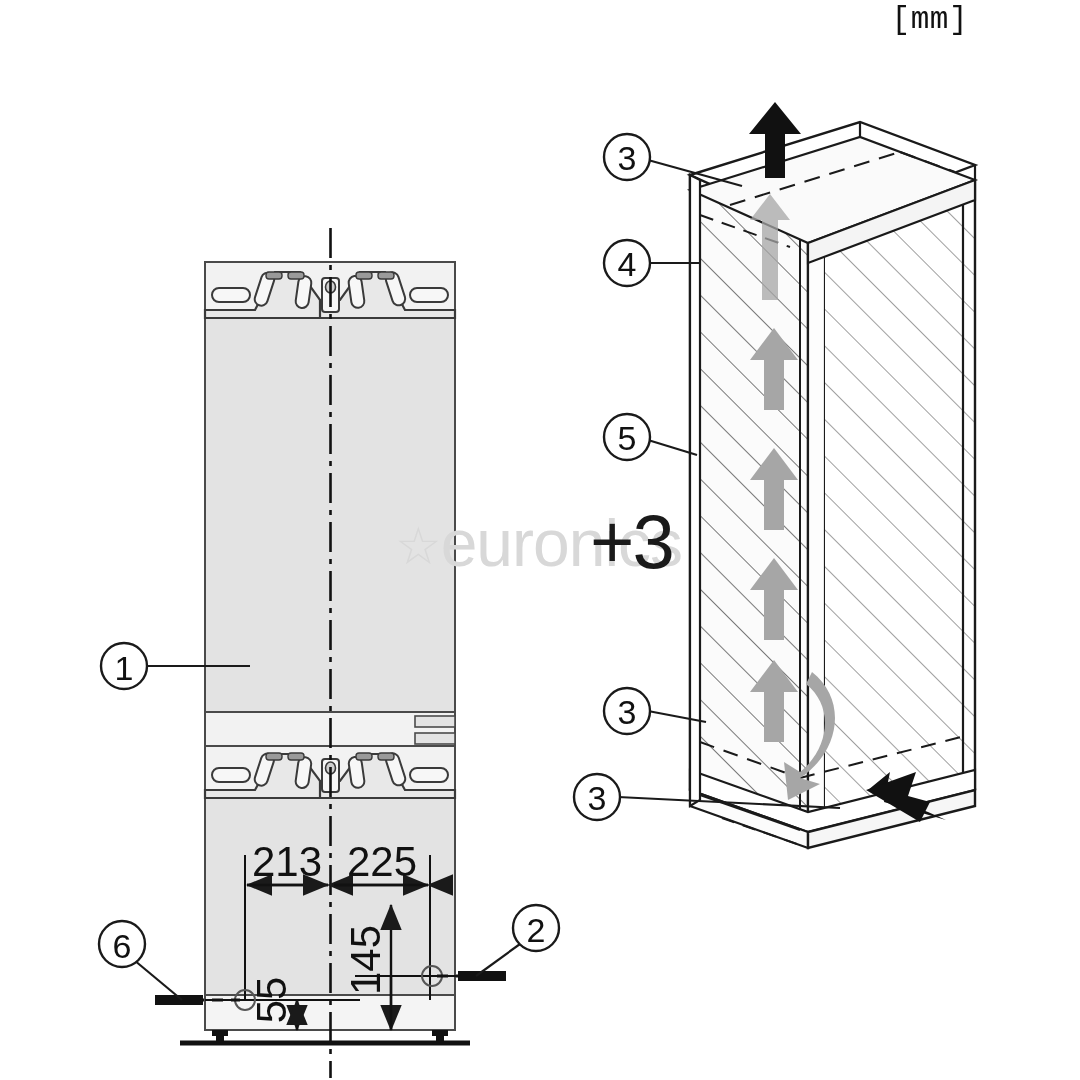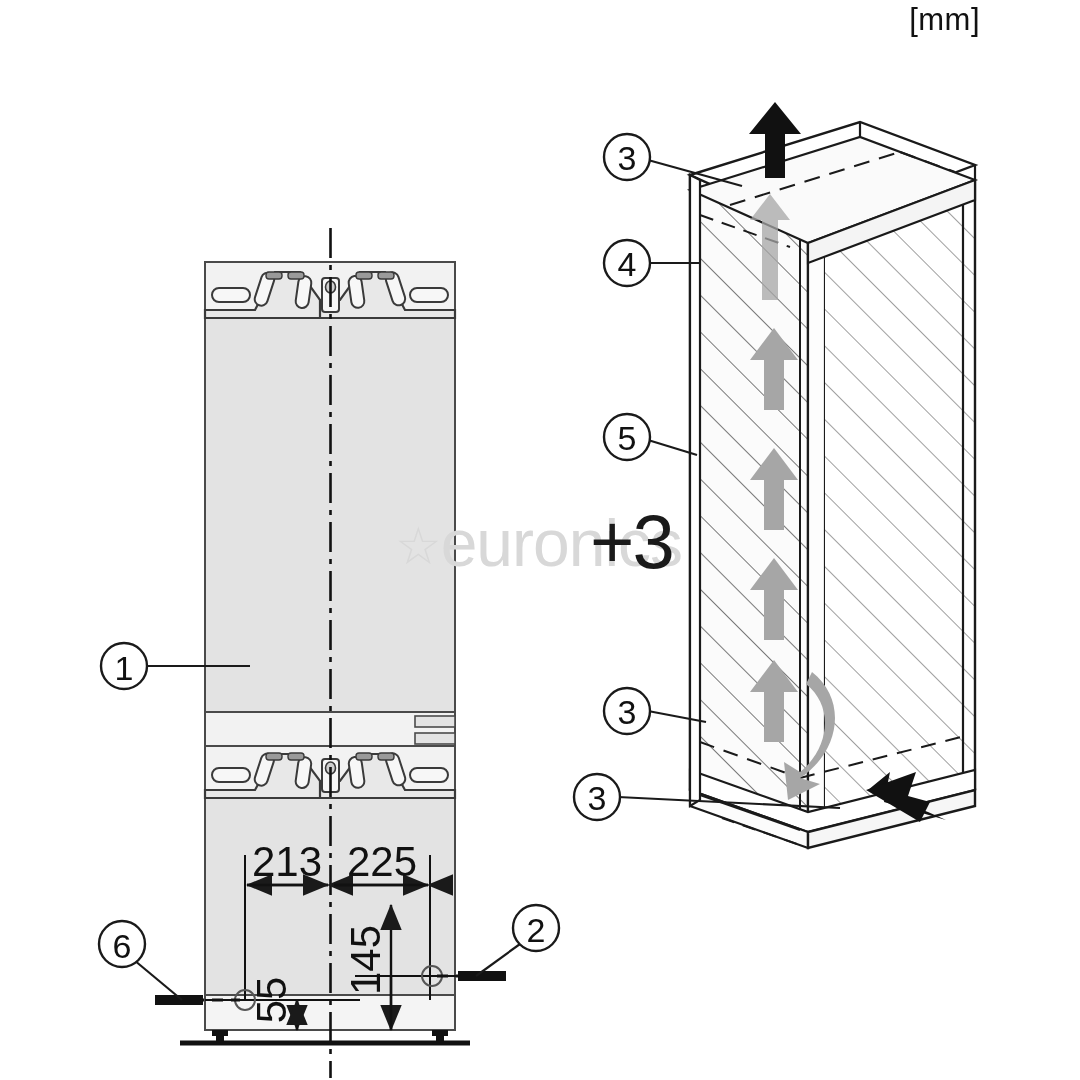--- a/index.html
+++ b/index.html
@@ -1,22 +1,22 @@
 <!DOCTYPE html>
 <html><head>
 <meta charset="utf-8">
 <style>
   html,body{margin:0;padding:0;background:#ffffff;}
   body{width:1080px;height:1080px;position:relative;overflow:hidden;
        font-family:"Liberation Sans", sans-serif;color:#1a1a1a;}
   #stage{position:absolute;inset:0;width:1080px;height:1080px;}
   svg{display:block;}
   .unit-label{
-    position:absolute;right:100px;top:2px;font-size:31px;letter-spacing:.5px;
-    font-family:Liberation Sans, sans-serif;color:#111;
+    position:absolute;right:112px;top:2px;font-size:31px;letter-spacing:.5px;
+    font-family:Liberation Mono, monospace;color:#111;
   }
   .wm{
     position:absolute;left:395px;top:505px;font-size:66px;color:#d8d8d8;
     font-family:"Liberation Sans", sans-serif;letter-spacing:-1px;
     user-select:none;white-space:nowrap;
   }
   .wm-star{font-size:52px;vertical-align:2px;}
   .wm-plus3{
     position:absolute;left:590px;top:498px;font-size:76px;color:#1a1a1a;
     font-family:"Liberation Sans", sans-serif;letter-spacing:-2px;

